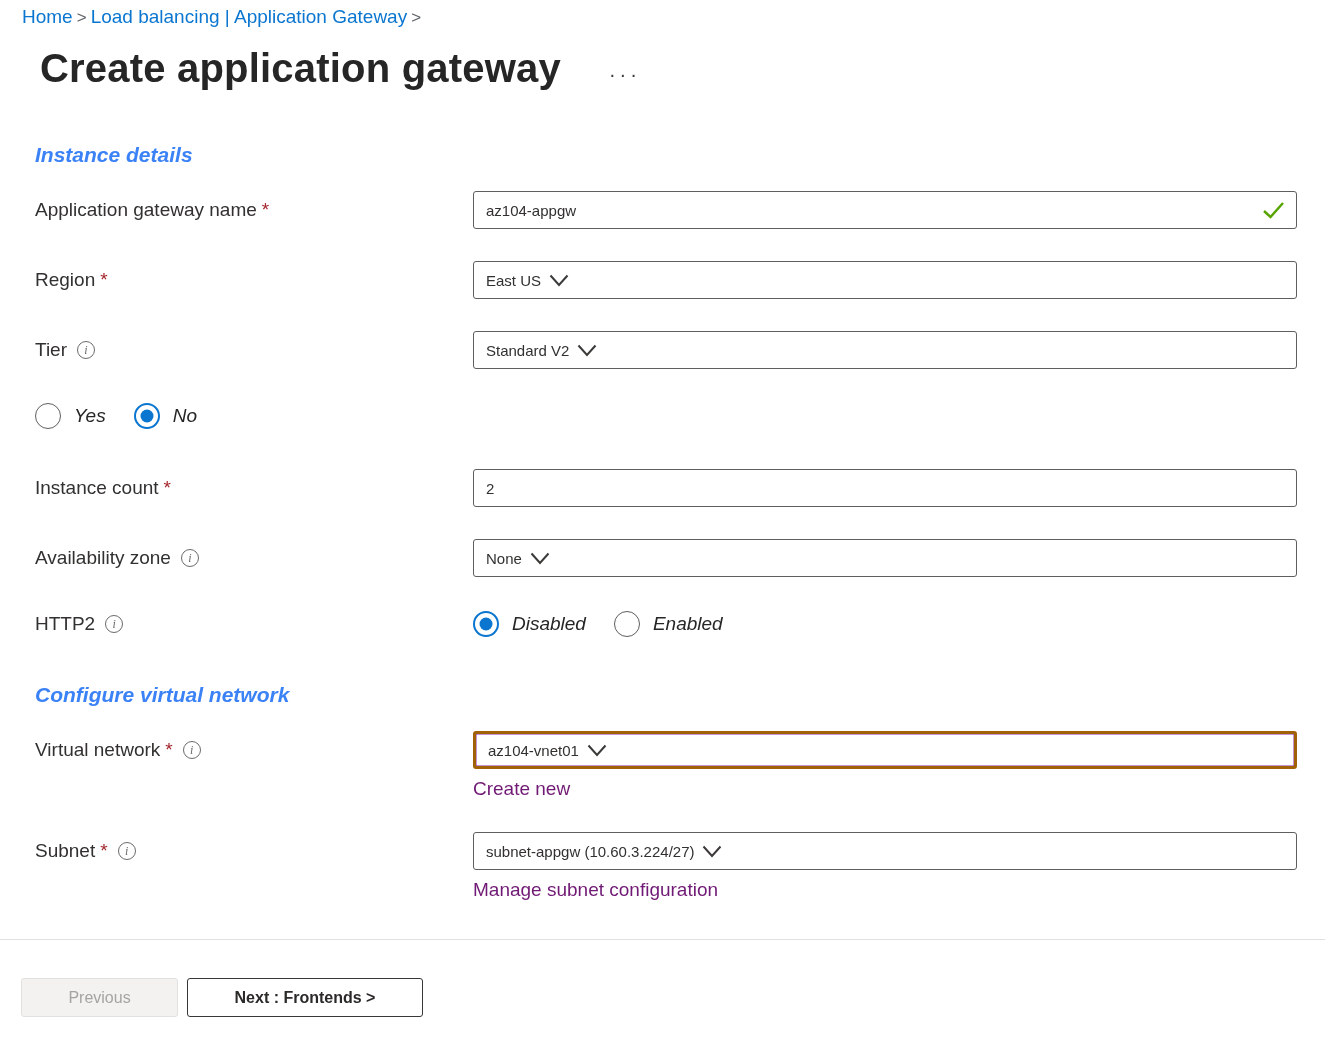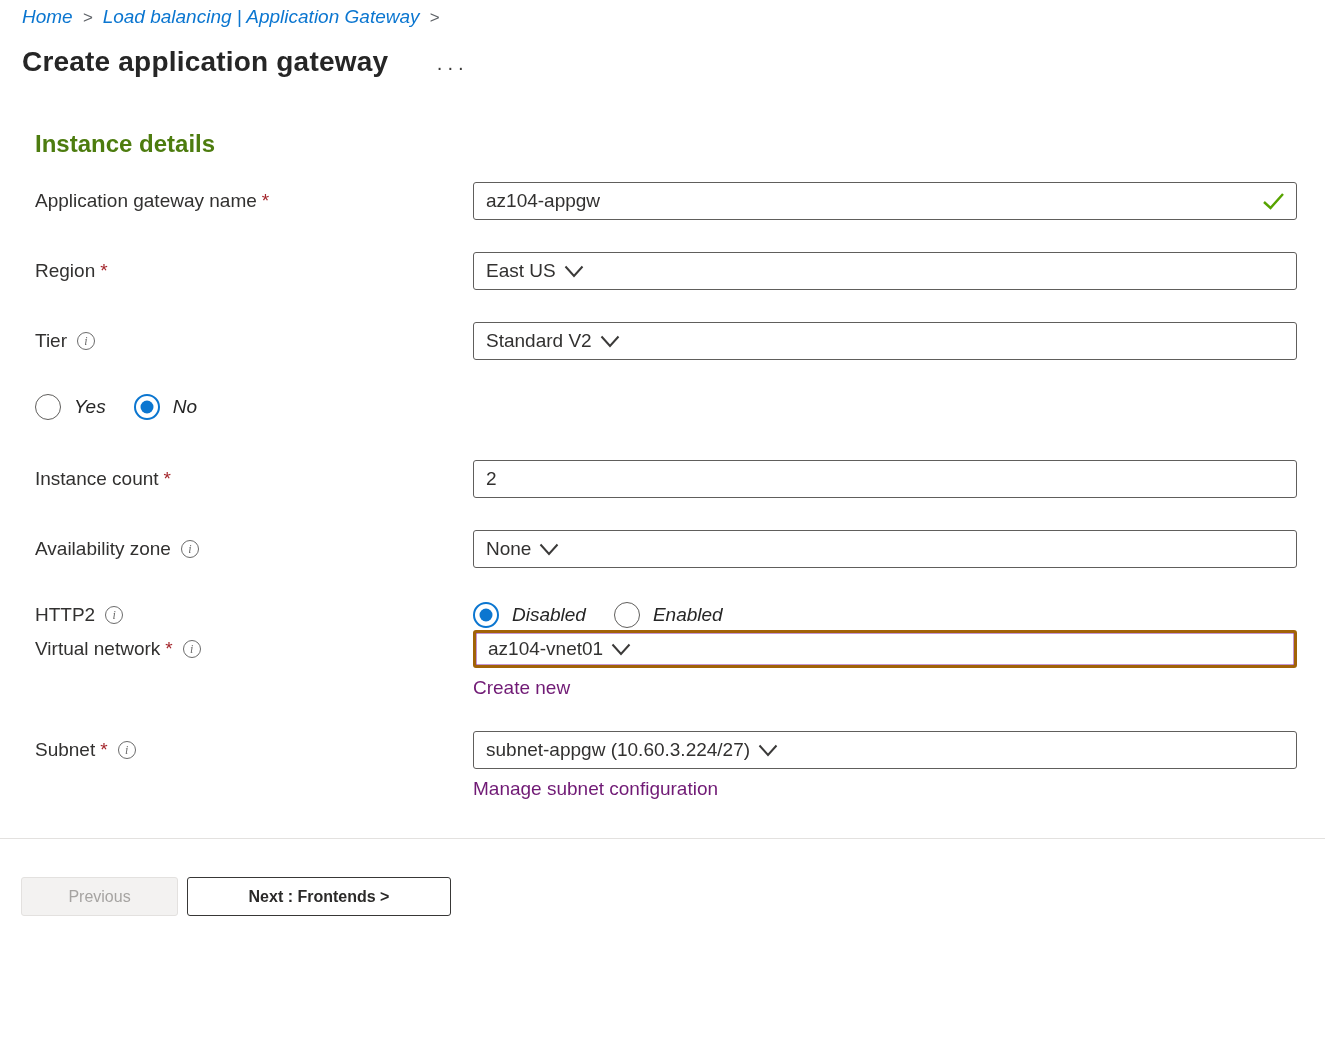--- a/index.html
+++ b/index.html
@@ -12,61 +12,62 @@
     overflow: hidden;
   }
   .page { width: 1325px; height: 1062px; position: relative; }
 
   
   .breadcrumb {
     padding: 6px 0 0 22px;
     font-size: 19px;
     display: flex;
     align-items: center;
-    gap: 10px;
-    font-style: italic;
+    gap: 4px;
   }
   .breadcrumb a {
     color: #0b76d0;
     text-decoration: none;
     cursor: pointer;
   }
   .breadcrumb .sep { color: #5f6368; font-size: 17px; padding-top: 1px; }
 
   
   .title-row {
     padding-left: 22px;
     margin-top: 18px;
     display: flex;
     align-items: center;
   }
   .title-row h1 {
-    font-size: 28px;
+    font-size: 40px;
     font-weight: 700;
     color: #262626;
     letter-spacing: 0.2px;
+    margin-left: 18px;
   }
   .more-menu {
     margin-left: 48px;
     margin-top: 10px;
     color: #3b3a39;
     font-size: 20px;
     letter-spacing: 4px;
     cursor: pointer;
     line-height: 1;
   }
 
   
   .form { padding-left: 35px; padding-right: 28px; }
   .section-heading {
-    font-size: 24px;
+    font-size: 21px;
     font-weight: 700;
-    color: #4d7c0f;
+    color: #3b82f6;
     margin-top: 52px;
     margin-bottom: 24px;
+    font-style: italic;
   }
   .section-heading.second { margin-top: 44px; }
 
   .form-row {
     display: flex;
     align-items: flex-start;
     margin-bottom: 32px;
   }
   .label-cell {
     width: 438px;
@@ -100,21 +101,21 @@
     flex: 0 0 auto;
   }
   .field-cell { flex: 1 1 auto; }
 
   .text-input, .select-box {
     width: 100%;
     height: 38px;
     border: 1px solid #605e5c;
     border-radius: 3px;
     background: #ffffff;
-    font-size: 19px;
+    font-size: 15px;
     color: #323130;
     font-family: "Liberation Sans", "DejaVu Sans", sans-serif;
     display: flex;
     align-items: center;
   }
   .input-wrap { position: relative; width: 100%; }
   input.text-input {
     padding: 0 44px 0 12px;
     outline: none;
   }
@@ -190,21 +191,21 @@
     padding: 0 18px;
   }
   .btn-previous {
     width: 157px;
     background: #f3f2f1;
     border: 1px solid #e3e1df;
     color: #a6a4a2;
     cursor: default;
   }
   .btn-next {
-    width: 264px;
+    width: 236px;
     background: #ffffff;
     border: 1.5px solid #383736;
     color: #2b2a29;
     font-weight: 600;
   }
 </style>
 </head>
 <body>
 
 <div class="page">
@@ -332,20 +333,21 @@
             <span class="radio-label">Disabled</span>
           </div>
           <div class="radio-option" role="radio" aria-checked="false">
             <span class="radio-circle"></span>
             <span class="radio-label">Enabled</span>
           </div>
         </div>
       </div>
     </div>
 
+    <h2 class="section-heading second">Configure virtual network</h2>
 
     <div class="form-row row-with-link">
       <div class="label-cell">
         <span>Virtual network</span>
         <span class="required-mark">*</span>
         <span class="info-icon">i</span>
       </div>
       <div class="field-cell">
         <div class="select-box focus-purple" role="combobox">
           <span>az104-vnet01</span>

